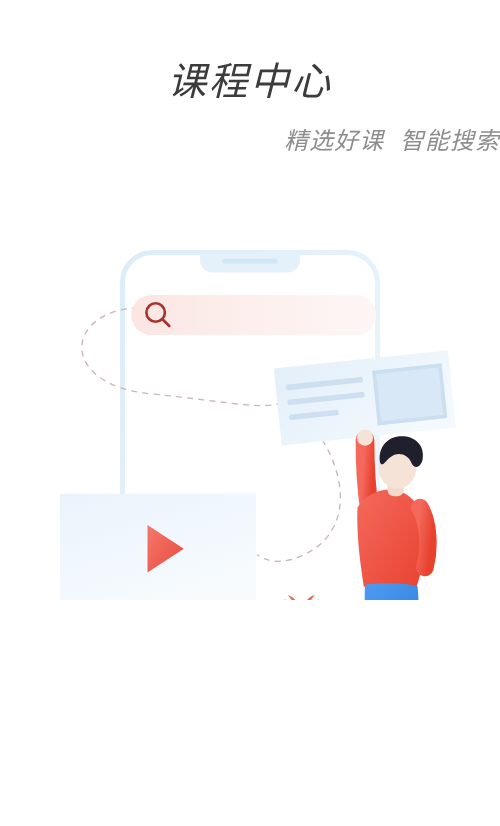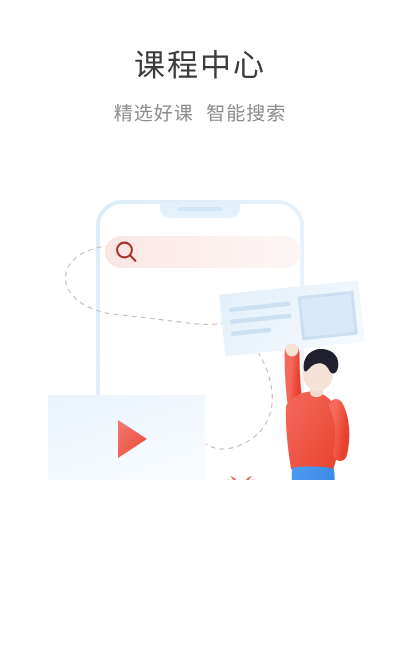--- a/index.html
+++ b/index.html
@@ -14,20 +14,21 @@
     overflow: hidden;
     position: relative;
   }
 
   .screen {
     position: relative;
     width: 400px;
     height: 480px;
     background: #ffffff;
     overflow: hidden;
+    font-style: italic;
   }
 
   
   .header {
     position: absolute;
     top: 0;
     left: 0;
     width: 400px;
     padding-top: 46px;
     text-align: center;
@@ -41,20 +42,21 @@
     margin: 0;
   }
   .subtitle {
     font-size: 19px;
     line-height: 28px;
     letter-spacing: 1px;
     color: #8d8d8d;
     font-weight: 400;
     margin: 14px 0 0 0;
     white-space: pre;
+    text-align: right;
   }
 
   
   .illustration {
     position: absolute;
     top: 180px;
     left: 0;
     width: 400px;
     height: 400px;
   }

